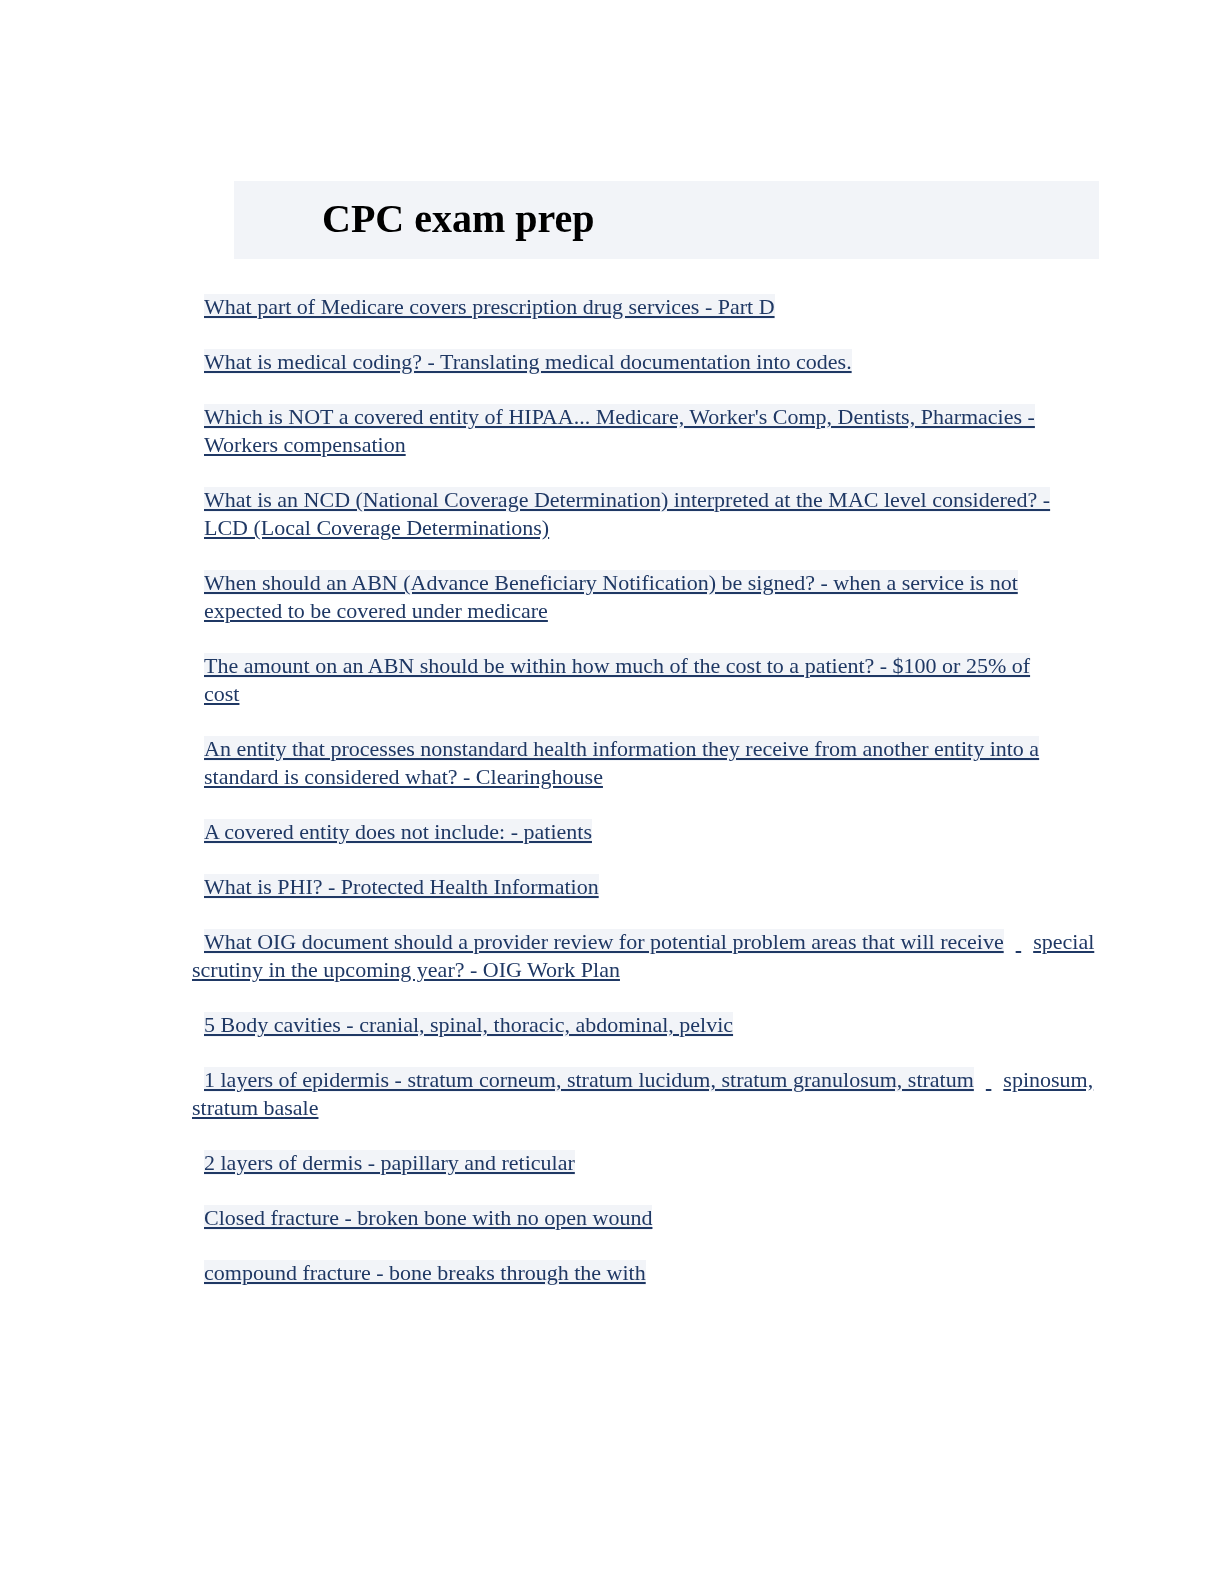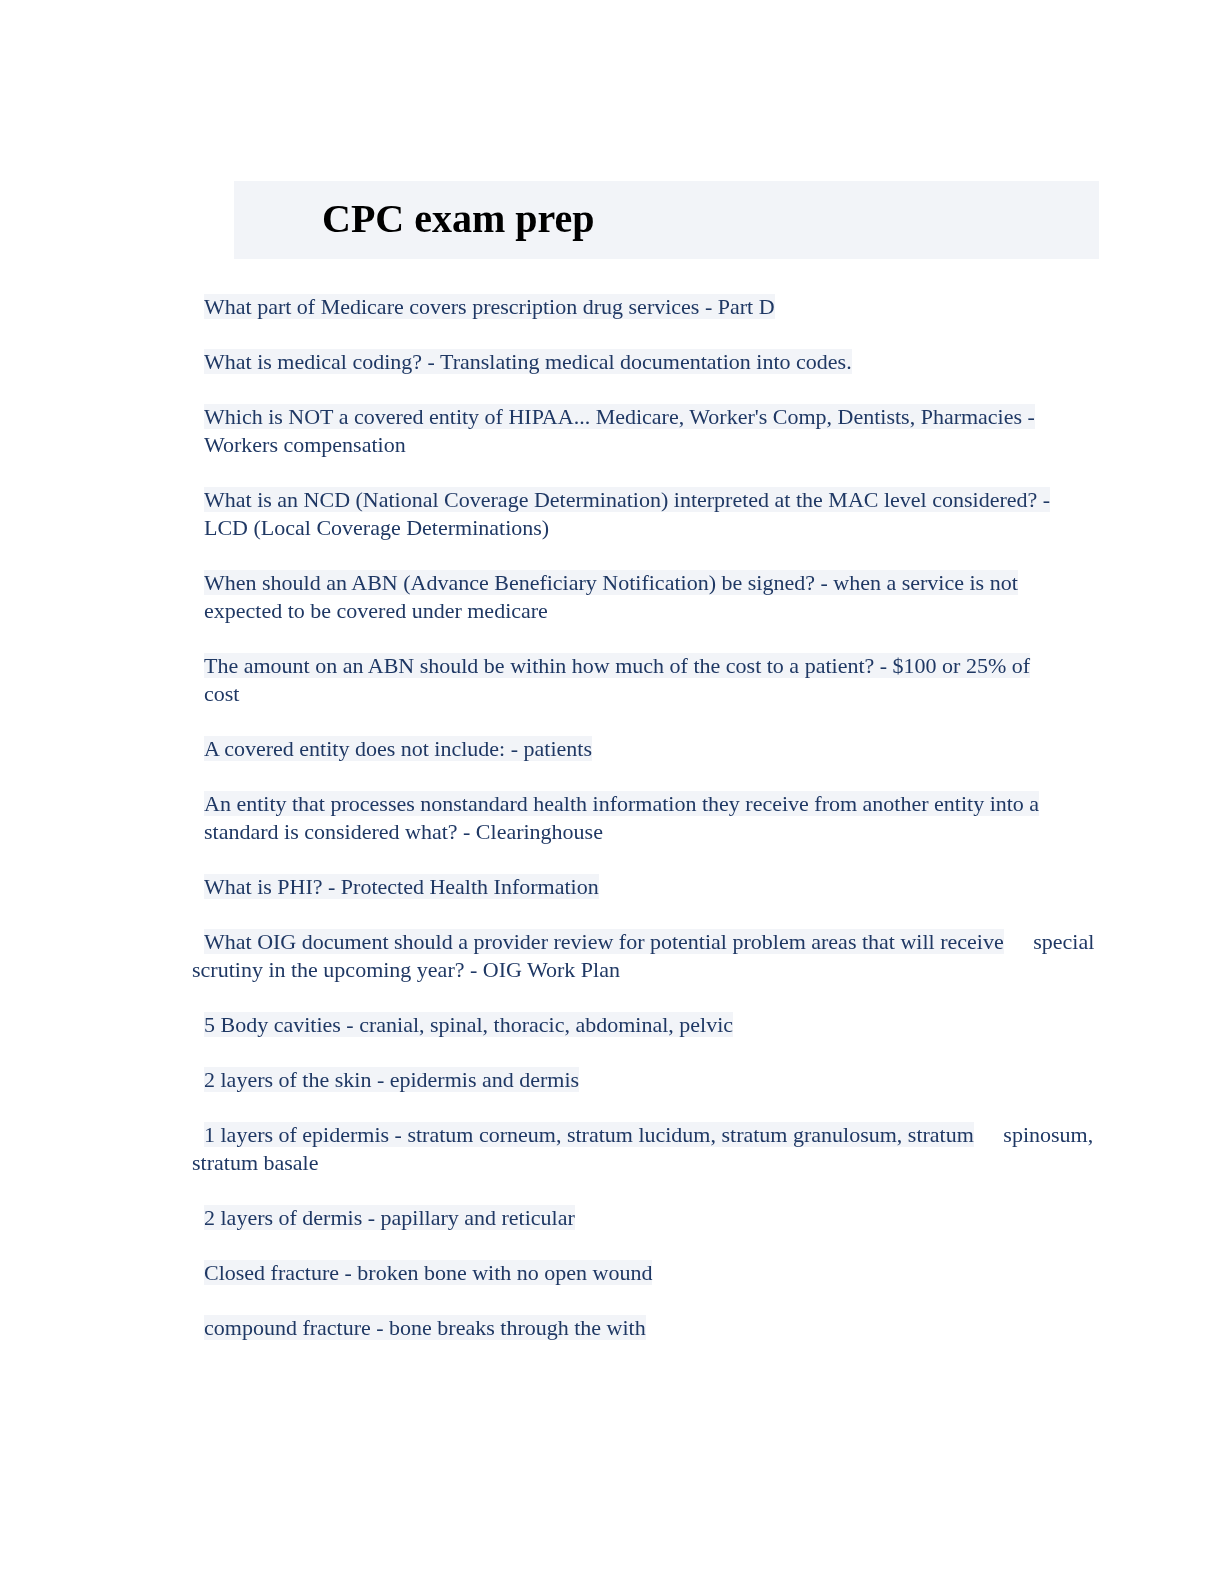--- a/index.html
+++ b/index.html
@@ -39,20 +39,21 @@
 
   .qa-list {
     width: 100%;
   }
 
   .qa-item {
     font-size: 22px;
     line-height: 28px;
     color: var(--text-color, #1f3864);
     margin-bottom: 27px;
+    text-decoration: underline;
   }
 
   .hl {
     background: var(--highlight, #f2f4f8);
   }
 
   .rest {
     background: transparent;
   }
 </style>
@@ -71,33 +72,32 @@
   <p class="qa-item"><span class="hl">What is medical coding? - Translating medical documentation into codes.</span></p>
 
   <p class="qa-item"><span class="hl">Which is NOT a covered entity of HIPAA... Medicare, Worker's Comp, Dentists, Pharmacies -</span> <span class="rest">Workers compensation</span></p>
 
   <p class="qa-item"><span class="hl">What is an NCD (National Coverage Determination) interpreted at the MAC level considered? -</span> <span class="rest">LCD (Local Coverage Determinations)</span></p>
 
   <p class="qa-item"><span class="hl">When should an ABN (Advance Beneficiary Notification) be signed? - when a service is not</span> <span class="rest">expected to be covered under medicare</span></p>
 
   <p class="qa-item"><span class="hl">The amount on an ABN should be within how much of the cost to a patient? - $100 or 25% of</span> <span class="rest">cost</span></p>
 
+  <p class="qa-item"><span class="hl">An entity that processes nonstandard health information they receive from another entity into a</span> <span class="rest">standard is considered what? - Clearinghouse</span></p>
+
   <p class="qa-item"><span class="hl">A covered entity does not include: - patients</span></p>
-
-  <p class="qa-item"><span class="hl">An entity that processes nonstandard health information they receive from another entity into a</span> <span class="rest">standard is considered what? - Clearinghouse</span></p>
 
   <p class="qa-item"><span class="hl">What is PHI? - Protected Health Information</span></p>
 
 
   <p class="qa-item"><span class="hl">What OIG document should a provider review for potential problem areas that will receive</span> <span class="rest">special scrutiny in the upcoming year? - OIG Work Plan</span></p>
 
   <p class="qa-item"><span class="hl">5 Body cavities - cranial, spinal, thoracic, abdominal, pelvic</span></p>
 
 
-  <p class="qa-item"><span class="hl">2 layers of the skin - epidermis and dermis</span></p>
 
   <p class="qa-item"><span class="hl">1 layers of epidermis - stratum corneum, stratum lucidum, stratum granulosum, stratum</span> <span class="rest">spinosum, stratum basale</span></p>
 
   <p class="qa-item"><span class="hl">2 layers of dermis - papillary and reticular</span></p>
 
   <p class="qa-item"><span class="hl">Closed fracture - broken bone with no open wound</span></p>
 
   <p class="qa-item"><span class="hl">compound fracture - bone breaks through the with</span></p>
 </div>
 

